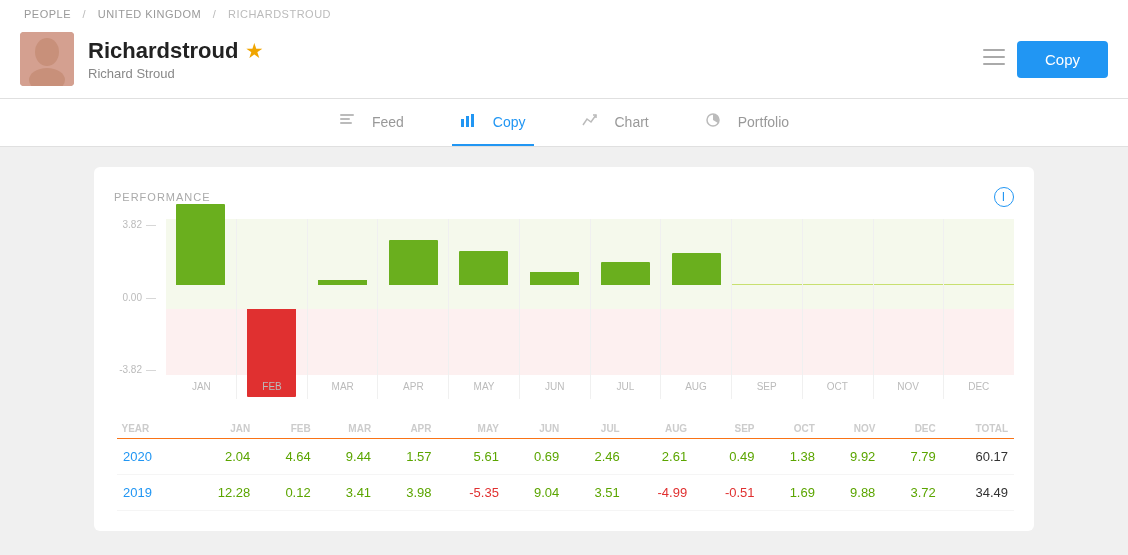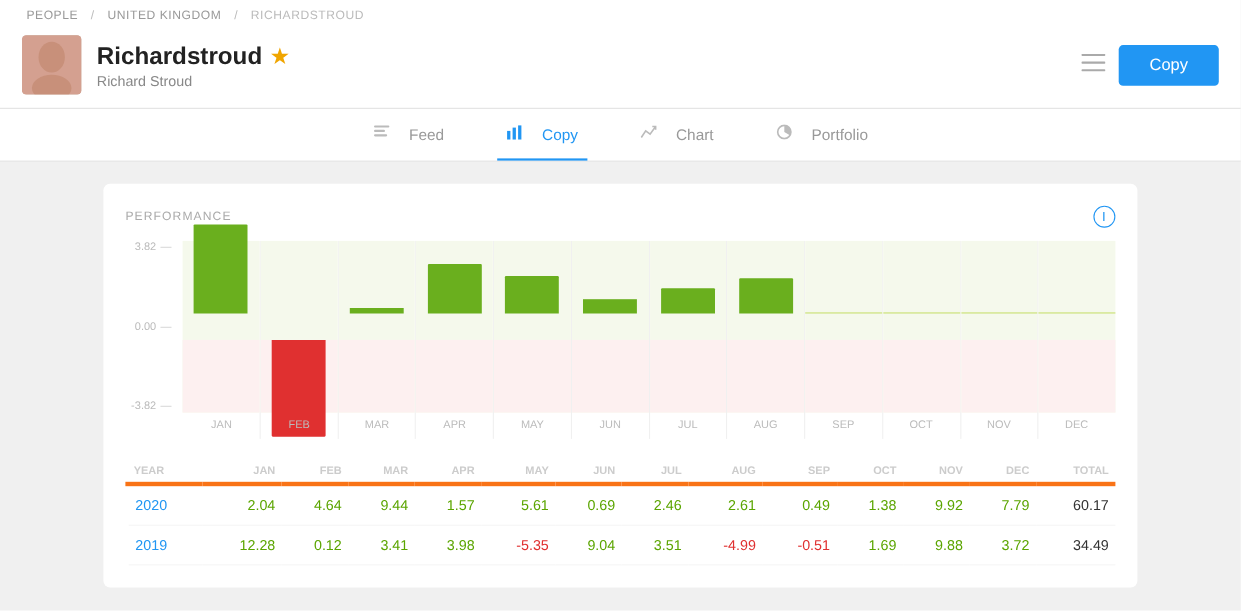--- a/index.html
+++ b/index.html
@@ -103,21 +103,21 @@
       width: 100%;
       border-collapse: collapse;
       margin-top: 8px;
     }
     .data-table th {
       font-size: 10px;
       color: #ccc;
       text-transform: uppercase;
       text-align: right;
       padding: 4px 6px;
-      border-bottom: 4px solid #f97316;
+      border-bottom: 1px solid #f97316;
     }
     .data-table th:first-child { text-align: left; }
     .data-table td {
       font-size: 13px;
       text-align: right;
       padding: 10px 6px;
       border-bottom: 1px solid #f5f5f5;
       color: #5ba500;
     }
     .data-table td.year-col {

